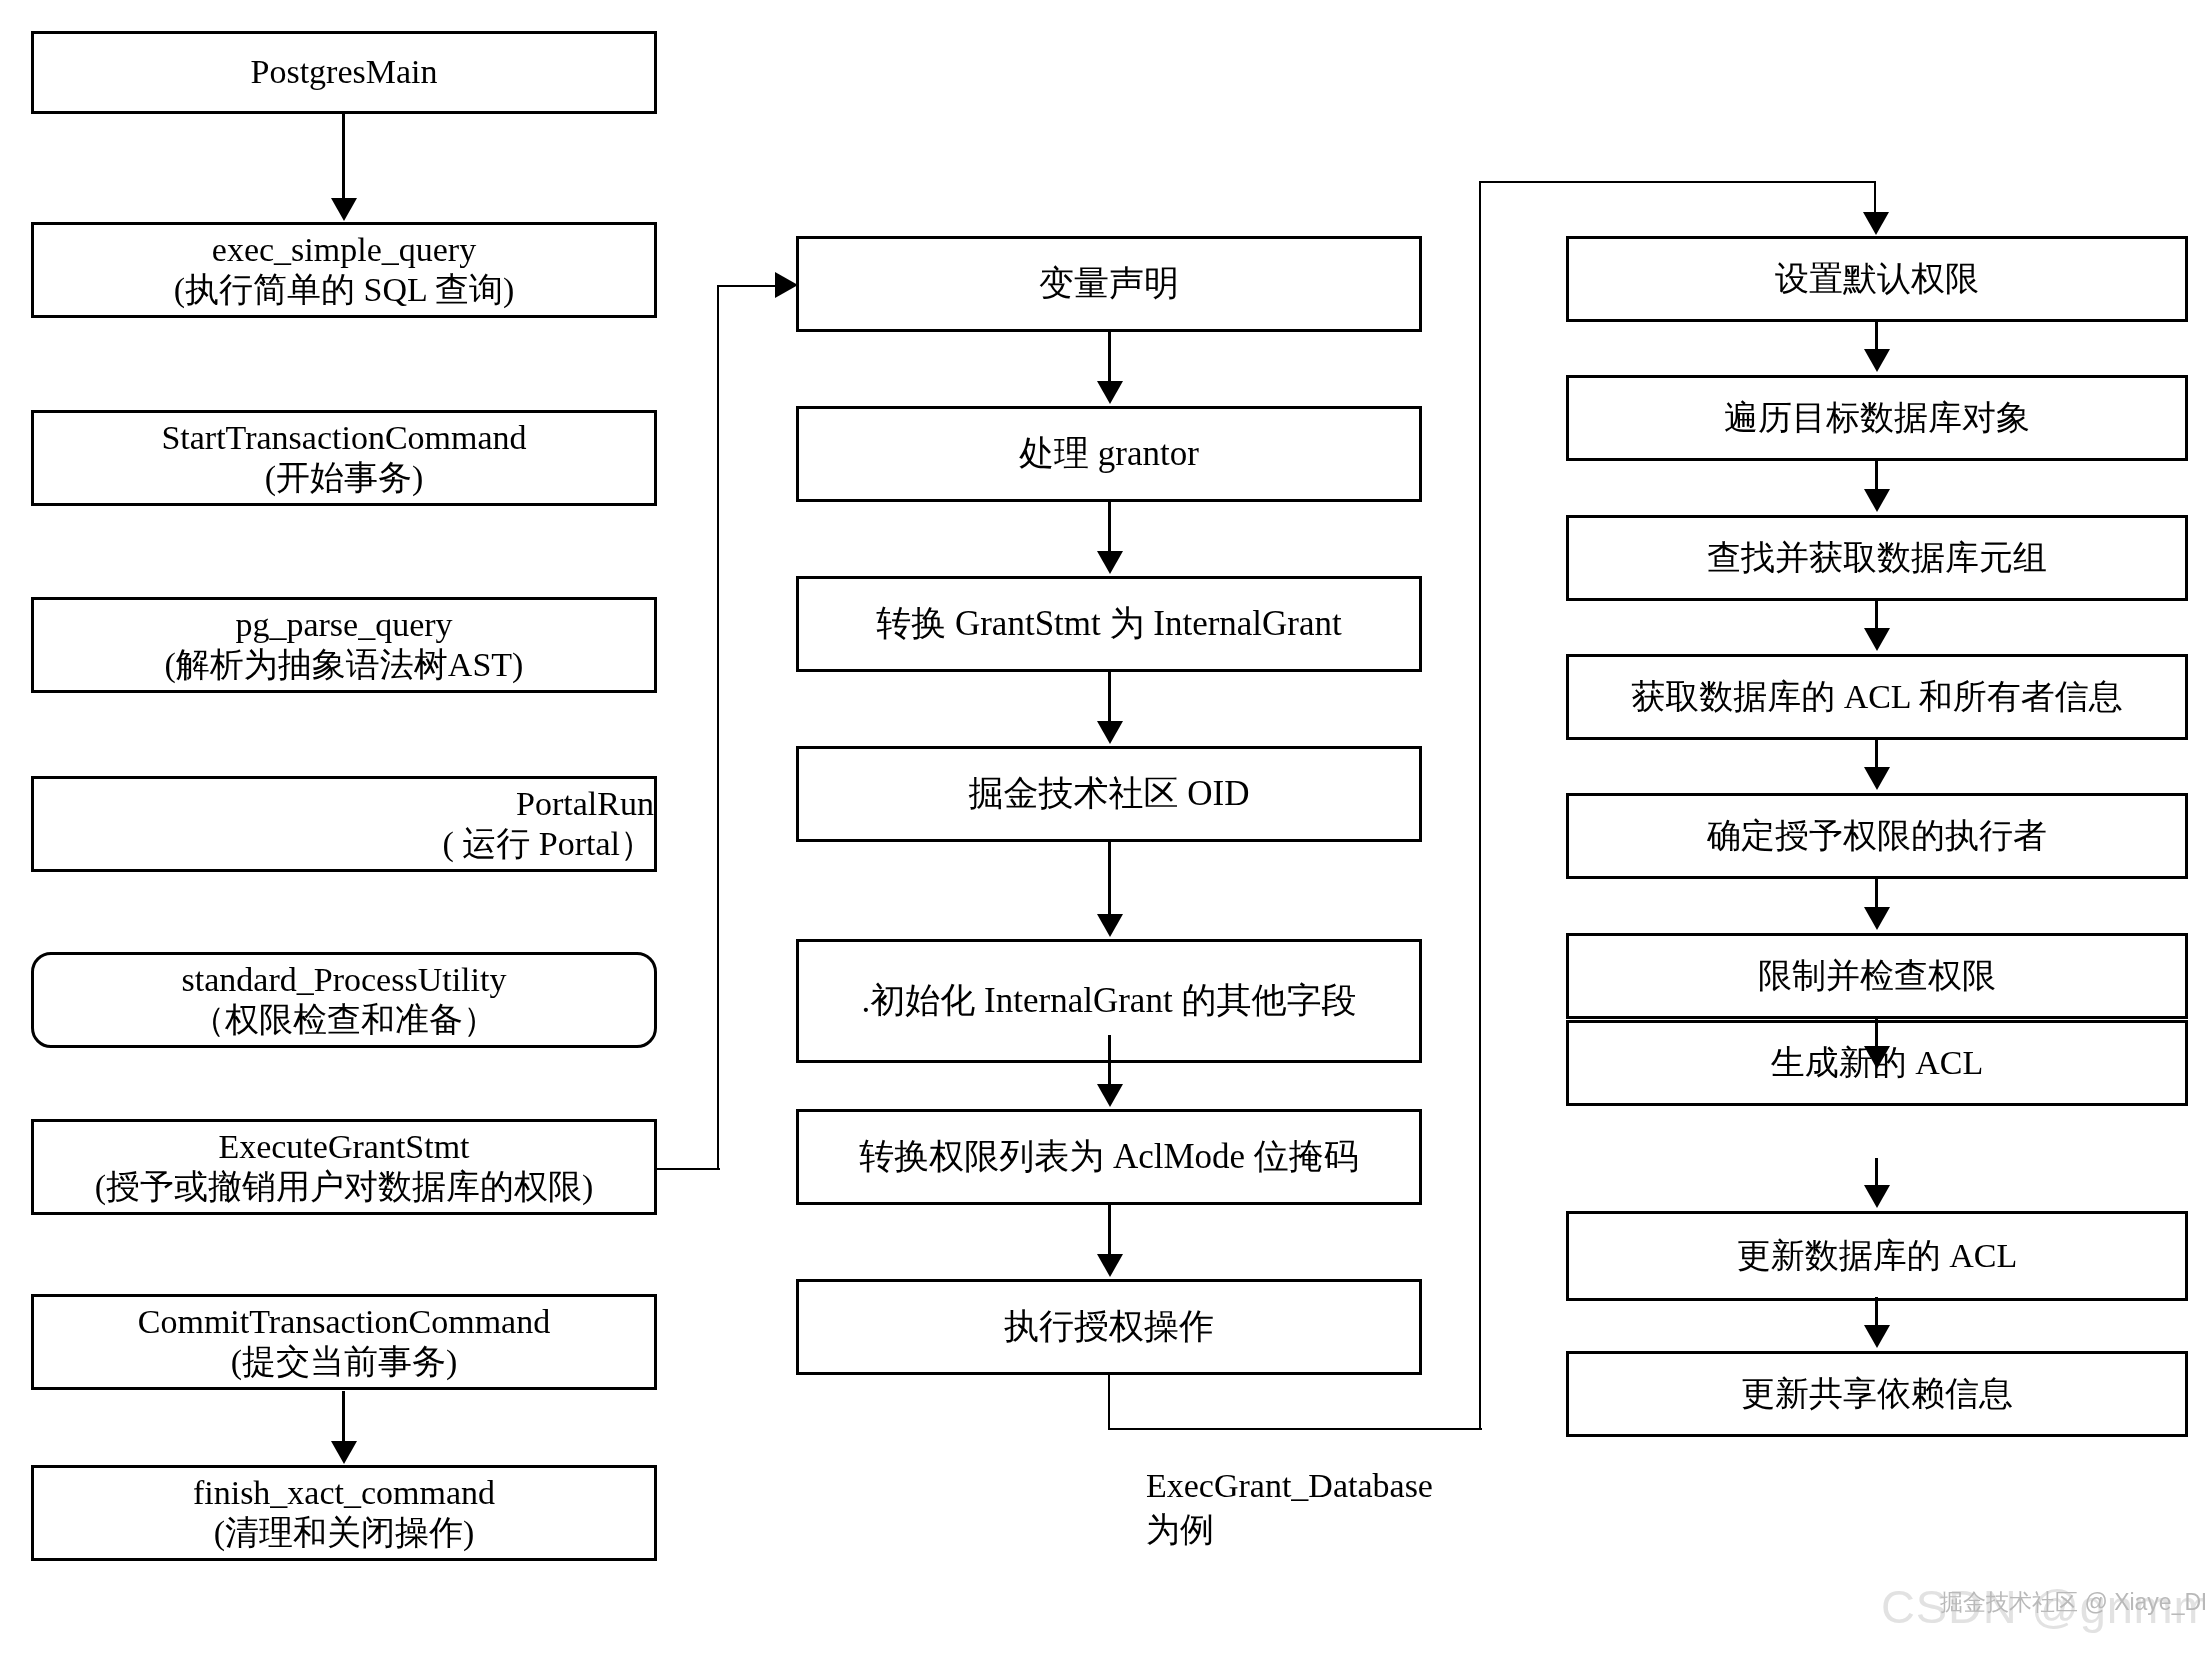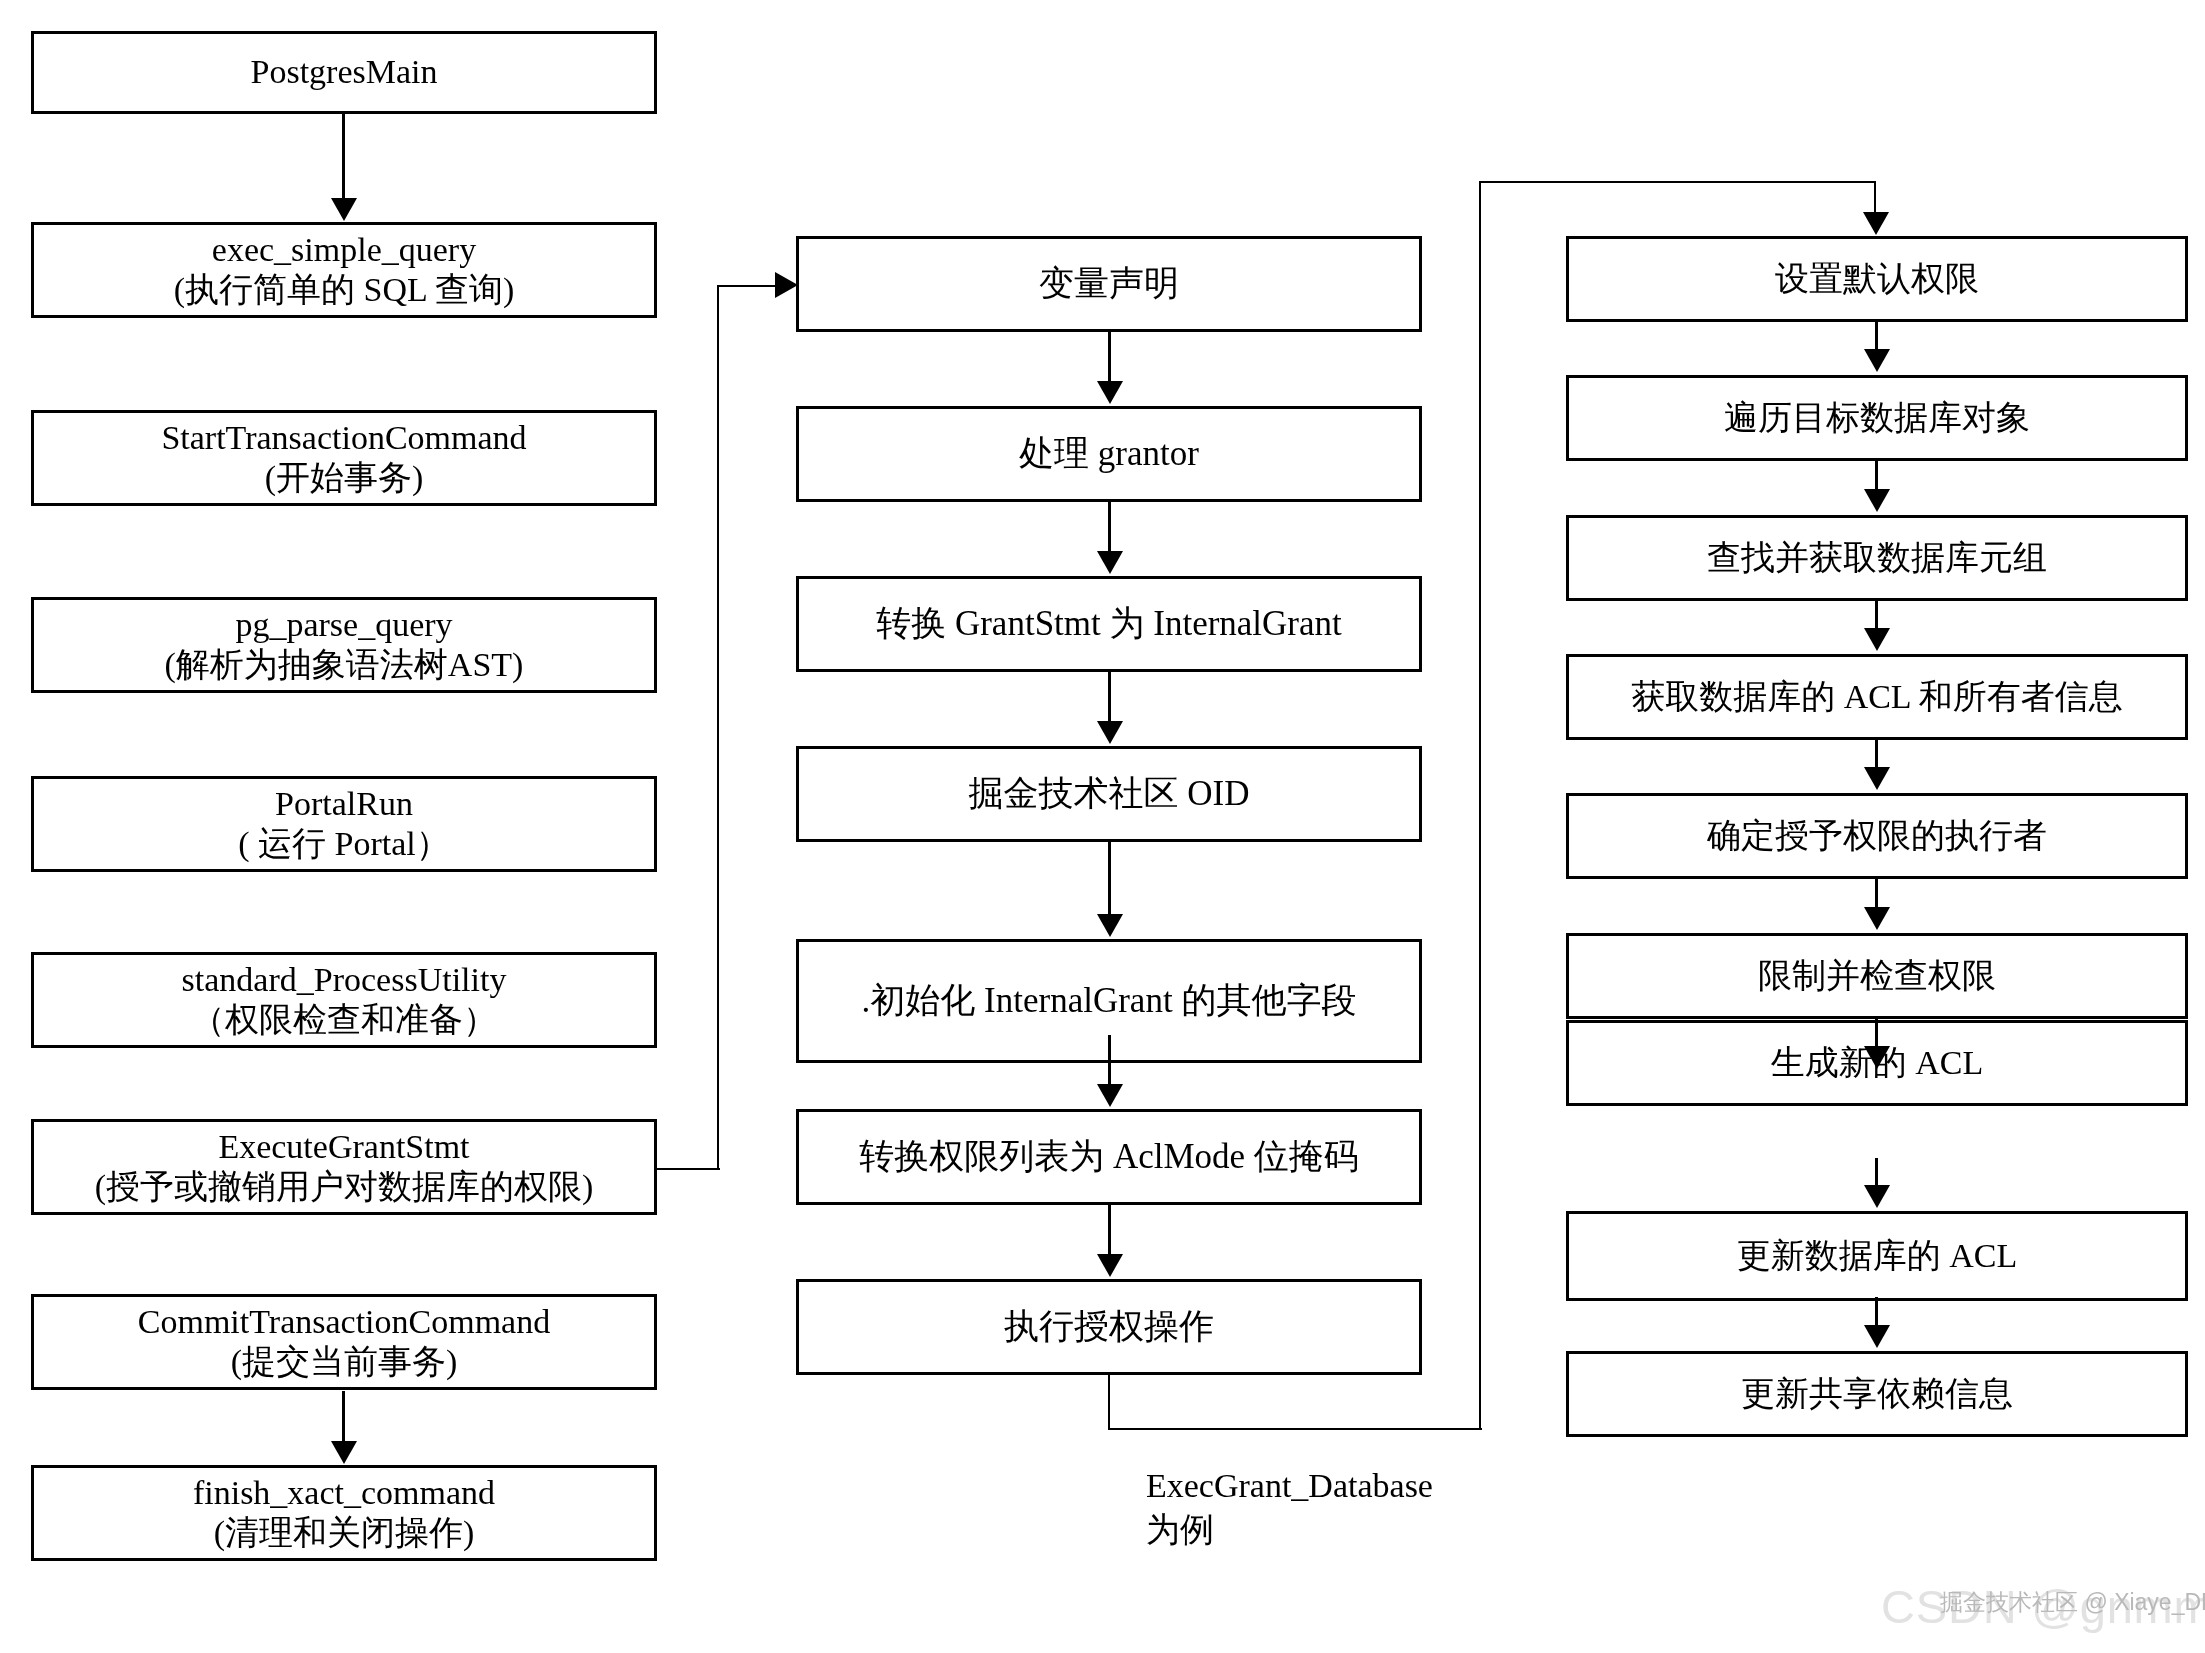--- a/index.html
+++ b/index.html
@@ -54,25 +54,25 @@
     <span class="l2">(执行简单的 SQL 查询)</span>
   </div>
   <div class="box col-left fs-md" style="top:410px;height:96px;">
     <span class="l1">StartTransactionCommand</span>
     <span class="l2">(开始事务)</span>
   </div>
   <div class="box col-left fs-md" style="top:597px;height:96px;">
     <span class="l1">pg_parse_query</span>
     <span class="l2">(解析为抽象语法树AST)</span>
   </div>
-  <div class="box col-left fs-md" style="top:776px;height:96px;">
+  <div class="box col-left fs-md" style="top:776px;height:96px;align-items:flex-end;">
     <span class="l1">PortalRun</span>
     <span class="l2">( 运行 Portal）</span>
   </div>
-  <div class="box col-left fs-md" style="top:952px;height:96px;">
+  <div class="box col-left fs-md" style="top:952px;height:96px;border-radius:20px;">
     <span class="l1">standard_ProcessUtility</span>
     <span class="l2">（权限检查和准备）</span>
   </div>
   <div class="box col-left fs-md" style="top:1119px;height:96px;">
     <span class="l1">ExecuteGrantStmt</span>
     <span class="l2">(授予或撤销用户对数据库的权限)</span>
   </div>
   <div class="box col-left fs-md" style="top:1294px;height:96px;">
     <span class="l1">CommitTransactionCommand</span>
     <span class="l2">(提交当前事务)</span>

